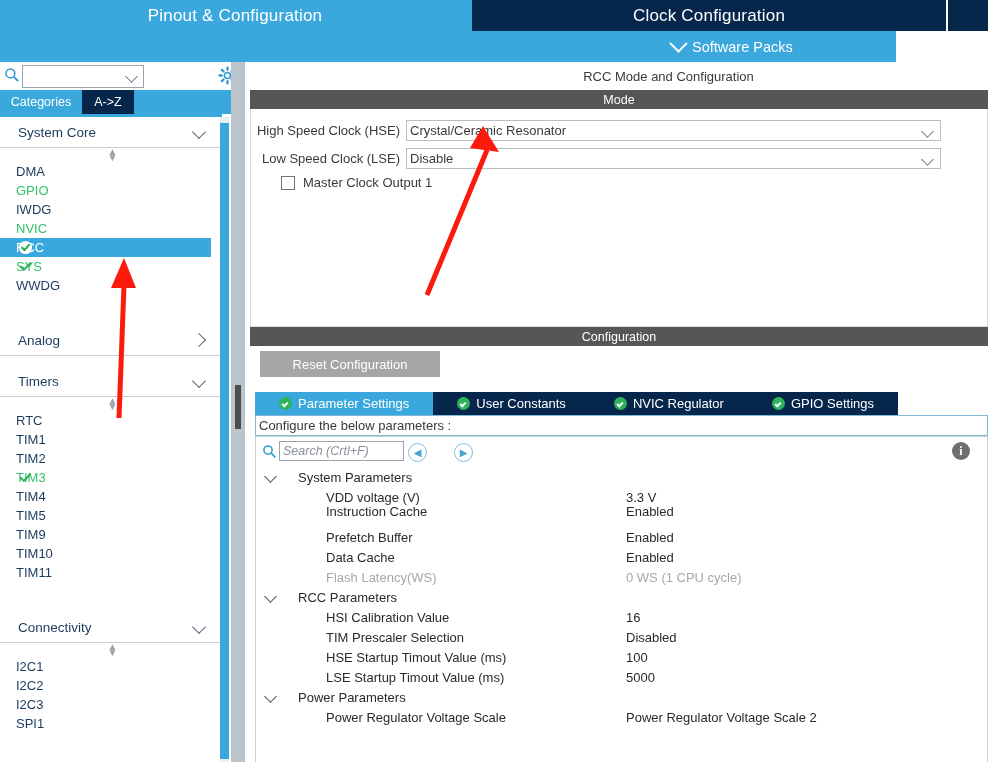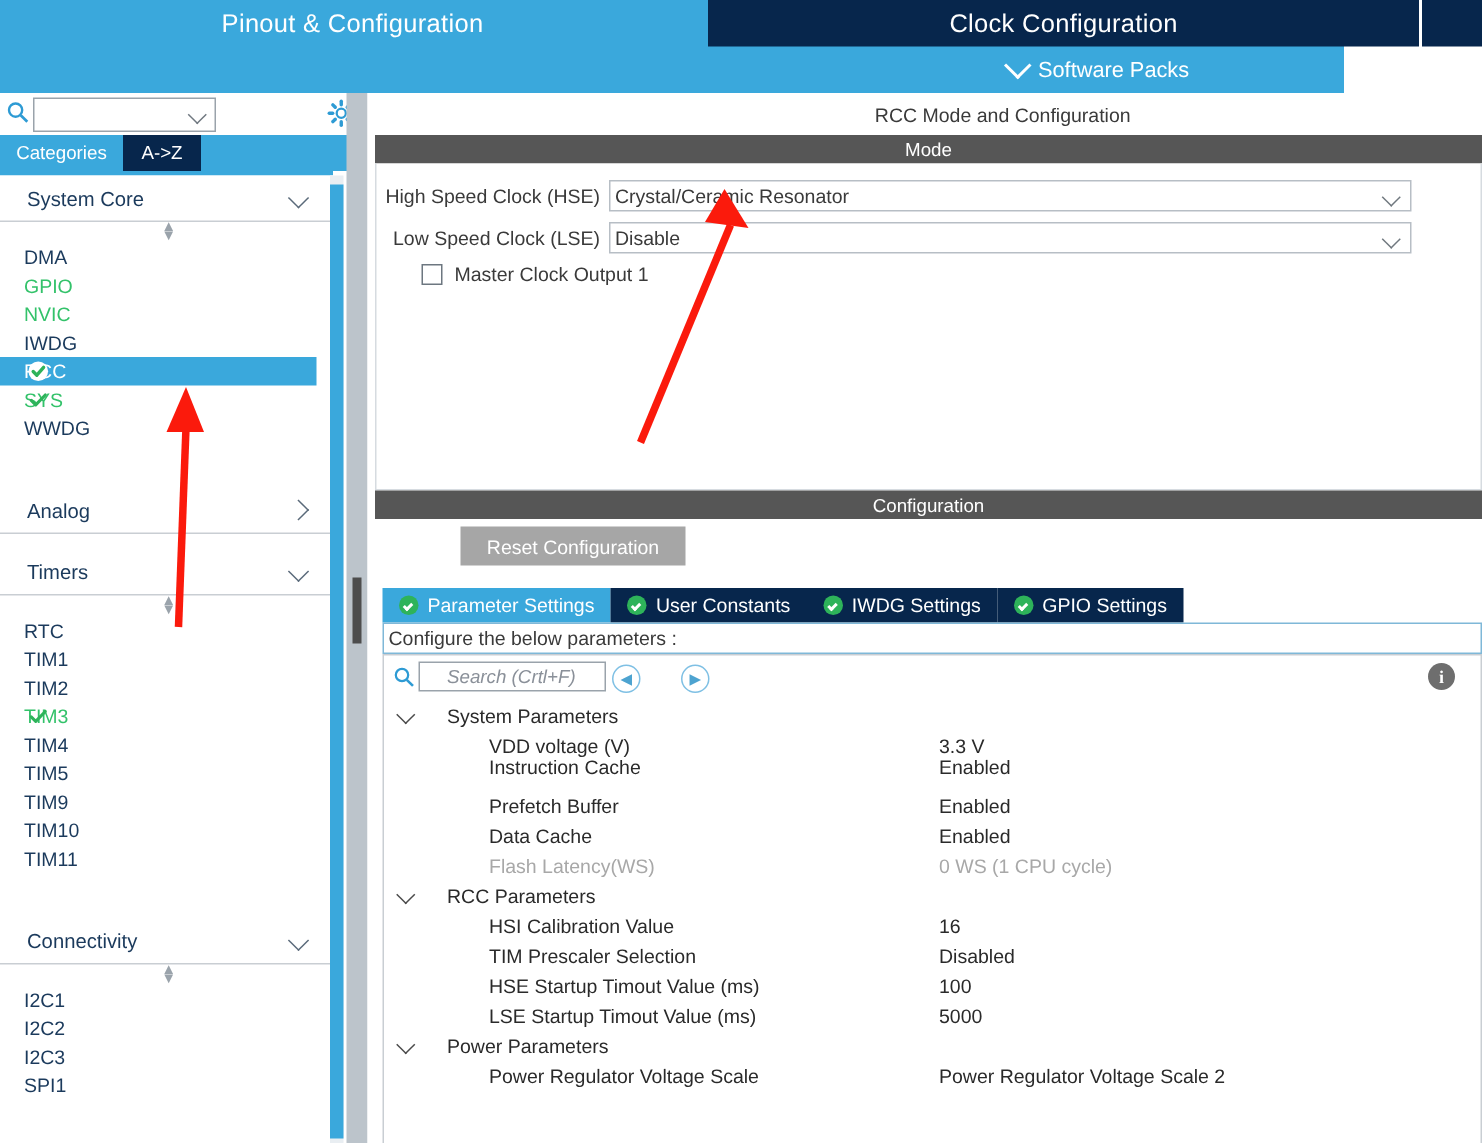--- a/index.html
+++ b/index.html
@@ -220,34 +220,33 @@
     width: 12px; height: 12px;
     border: 1px solid #6d7780; background: #ffffff;
   }
   .chk-label { font-size: 13px; color: #3a3a3a; }
 
   .cfg-area {
     position: absolute; left: 5px; top: 284px; width: 738px; height: 478px;
     background: #ffffff;
   }
   .reset-btn {
-    position: absolute; left: 10px; top: 5px; width: 150px; height: 26px;
+    position: absolute; left: 10px; top: 5px; width: 180px; height: 26px;
     background: #a6a6a6; color: #ffffff;
     display: flex; align-items: center; justify-content: center;
     font-size: 13px; border: none;
     font-family: "Liberation Sans", sans-serif;
-    margin-left: 47px;
   }
   .tabs-row {
     position: absolute; left: 5px; top: 46px; height: 23px;
     display: flex; align-items: flex-end;
   }
   .ctab {
     height: 23px; display: flex; align-items: center; gap: 6px;
-    padding: 0 11px; font-size: 13px; color: #ffffff;
+    padding: 0 24px; font-size: 13px; color: #ffffff;
     background: #07264c; box-sizing: border-box;
   }
   .ctab.active { background: #3aa8dc; }
   .ok-dot {
     width: 13px; height: 13px; border-radius: 50%;
     background: #2eb35a; position: relative; flex: 0 0 auto;
   }
   .ok-dot::after {
     content: ""; position: absolute; left: 3px; top: 5px;
     width: 4px; height: 2px;
@@ -266,21 +265,21 @@
     background: #ffffff;
   }
   .param-search-row {
     position: absolute; left: 0; top: 0; width: 733px; height: 30px;
   }
   .mag2 { position: absolute; left: 6px; top: 7px; width: 15px; height: 15px; }
   .search-input {
     position: absolute; left: 23px; top: 4px; width: 125px; height: 20px;
     border: 1px solid #9aa3ab; background: #ffffff;
     font-size: 12.5px; color: #8a9099; font-style: italic;
-    padding-left: 18px; box-sizing: border-box;
+    padding-left: 3px; box-sizing: border-box;
     font-family: "Liberation Sans", sans-serif;
   }
   .search-input::placeholder { color:#8a9099; font-style: italic; opacity:1; }
   .navbtn {
     position: absolute; top: 6px; width: 17px; height: 17px;
     border-radius: 50%; border: 1.4px solid #7fc0e4;
     display: flex; align-items: center; justify-content: center;
     color: #4da3d0; font-size: 10px;
   }
   .navbtn.prev { left: 152px; }
@@ -390,25 +389,25 @@
             <span class="dn">▼</span>
         </span>
       </div>
 
       <div class="leaf">
         <span>DMA</span>
       </div>
       <div class="leaf green">
         <span>GPIO</span>
       </div>
+      <div class="leaf">
+        <span>IWDG</span>
+      </div>
       <div class="leaf green">
         <span>NVIC</span>
-      </div>
-      <div class="leaf">
-        <span>IWDG</span>
       </div>
       <div class="leaf selected">
         <svg class="mark" viewBox="0 0 16 16">
           <circle cx="8" cy="8" r="7" fill="#ffffff"></circle>
           <path d="M4.4 8.2 L7 10.8 L11.8 5.2" fill="none" stroke="#2eb35a" stroke-width="2.4" stroke-linecap="round" stroke-linejoin="round"></path>
         </svg>
         <span>RCC</span>
       </div>
       <div class="leaf green">
         <svg class="mark" viewBox="0 0 16 16">
@@ -549,21 +548,21 @@
         <div class="ctab active">
           <span class="ok-dot"></span>
           <span>Parameter Settings</span>
         </div>
         <div class="ctab">
           <span class="ok-dot"></span>
           <span>User Constants</span>
         </div>
         <div class="ctab">
           <span class="ok-dot"></span>
-          <span>IWDG Settings</span>
+          <span>NVIC Regulator</span>
         </div>
         <div class="ctab">
           <span class="ok-dot"></span>
           <span>GPIO Settings</span>
         </div>
       </div>
 
       <div class="cfg-hint">
         <span>Configure the below parameters :</span>
       </div>

